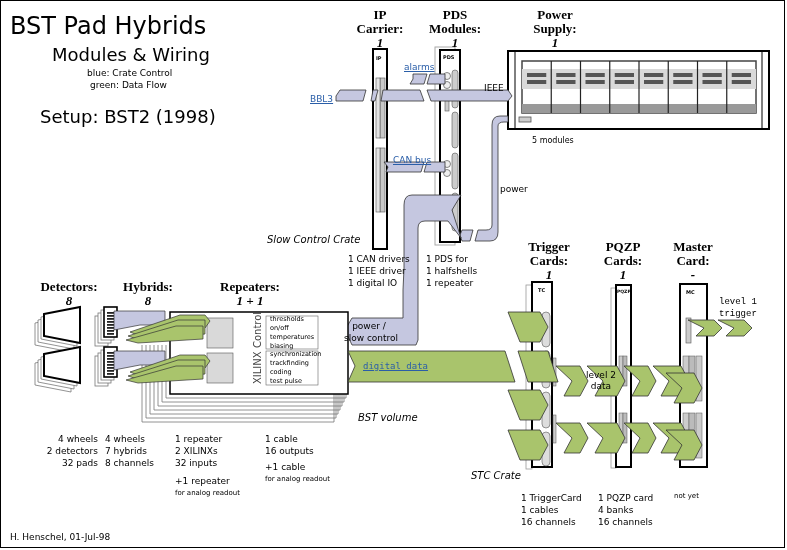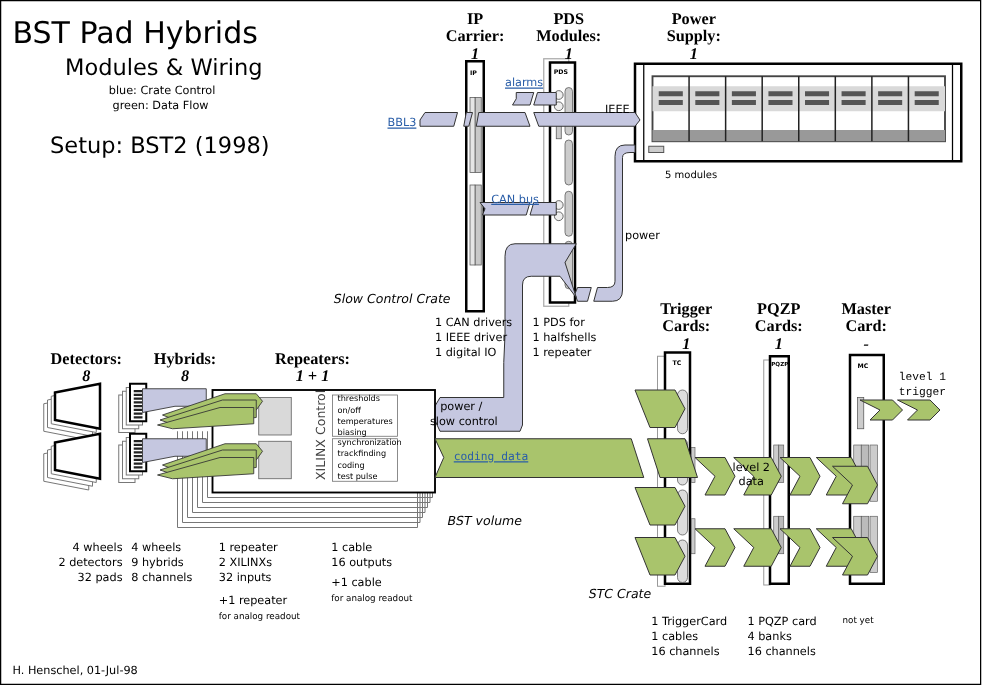--- a/index.html
+++ b/index.html
@@ -258,21 +258,21 @@
 
 <a class="t link" style="left:404px;top:62px;">alarms</a>
 <a class="t link" style="left:310px;top:94px;">BBL3</a>
 <div class="t small" style="left:484px;top:83px;">IEEE</div>
 <a class="t link" style="left:393px;top:155px;">CAN bus</a>
 <div class="t small" style="left:500px;top:184px;">power</div>
 <div class="t small center" style="left:344px;top:320px;width:50px;line-height:12px;">
   <div>power /</div>
     <div>slow control</div>
 </div>
-<a class="t linkmono" style="left:363px;top:361px;">coding data</a>
+<a class="t linkmono" style="left:363px;top:361px;">digital data</a>
 <div class="t small center" style="left:719px;top:296px;width:36px;line-height:12px;font-family:Liberation Mono, monospace;">
   <div>level 1</div>
     <div>trigger</div>
 </div>
 <div class="t small center" style="left:586px;top:370px;width:30px;line-height:11px;">
   <div>level 2</div>
     <div>data</div>
 </div>
 
 <div class="t rot" style="left:252px;top:348px;">Control</div>
@@ -306,21 +306,21 @@
     <div>1 halfshells</div>
     <div>1 repeater</div>
 </div>
 <div class="t small" style="left:40px;top:433px;line-height:12px;text-align:right;width:58px;">
   <div>4 wheels</div>
     <div>2 detectors</div>
     <div>32 pads</div>
 </div>
 <div class="t small" style="left:105px;top:433px;line-height:12px;">
   <div>4 wheels</div>
-    <div>9 hybrids</div>
+    <div>7 hybrids</div>
     <div>8 channels</div>
 </div>
 <div class="t small" style="left:175px;top:433px;line-height:12px;">
   <div>1 repeater</div>
     <div>2 XILINXs</div>
     <div>32 inputs</div>
   <div style="margin-top:6px">+1 repeater</div>
     <div style="font-size:7px">for analog readout</div>
 </div>
 <div class="t small" style="left:265px;top:433px;line-height:12px;">

